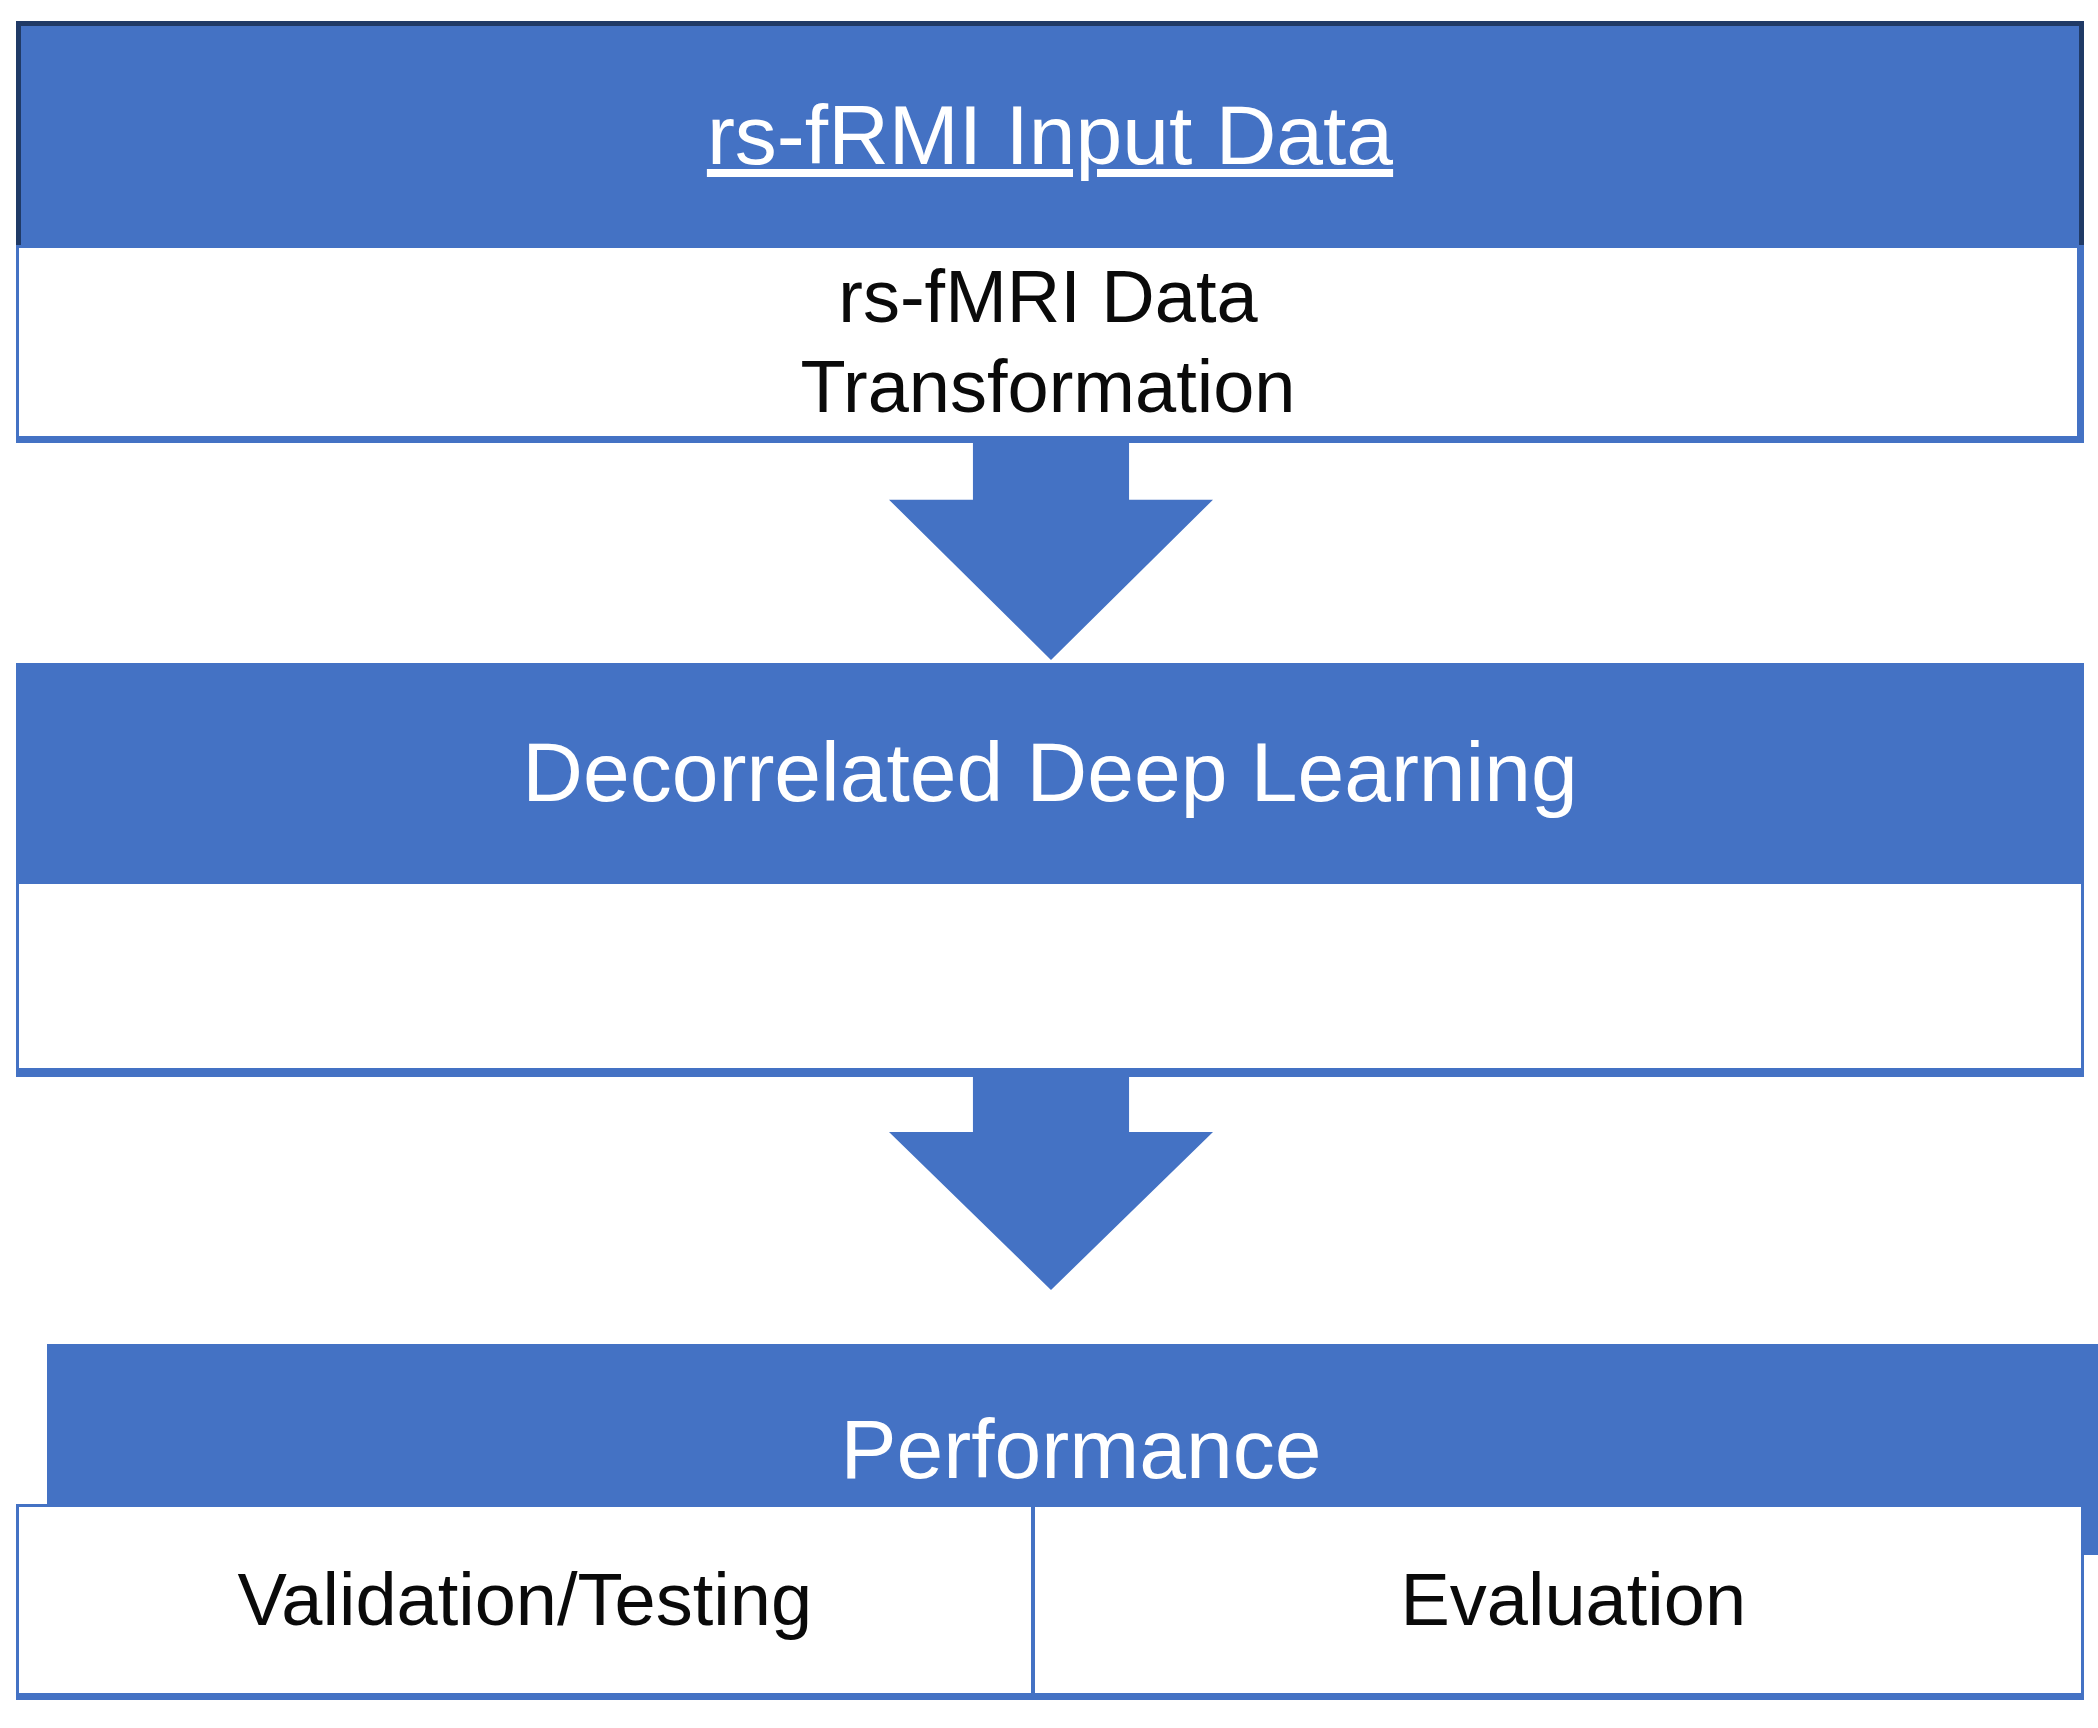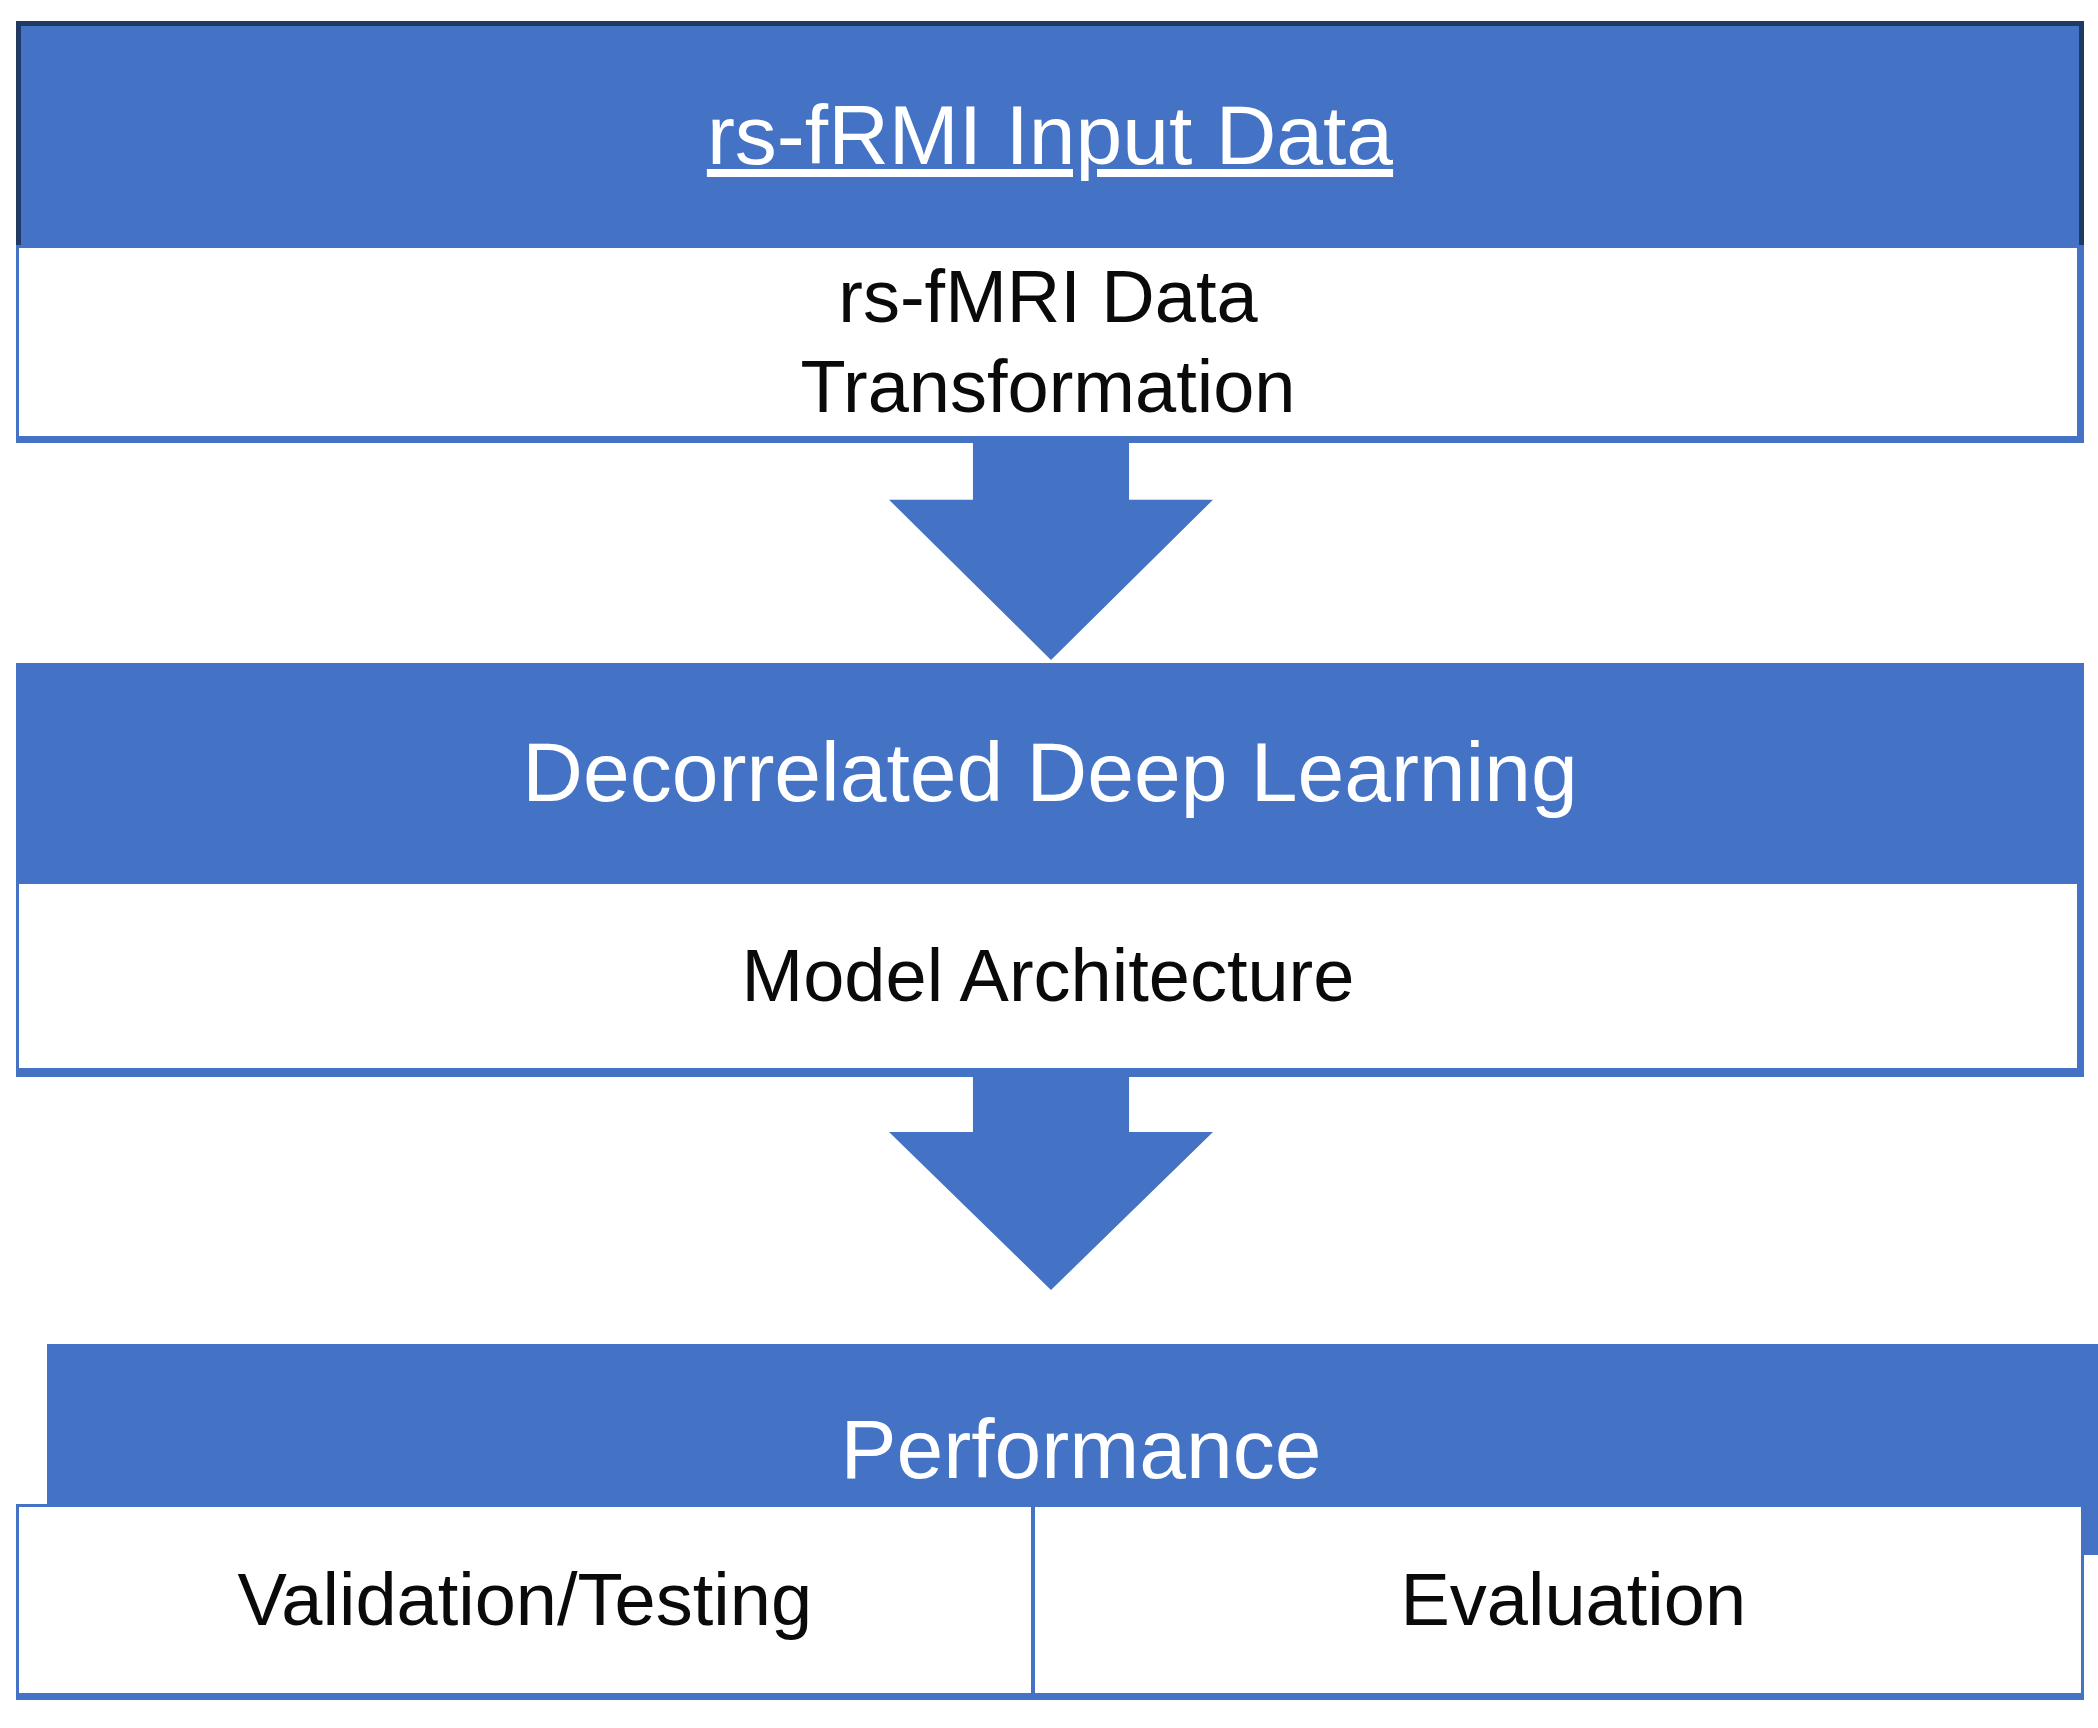--- a/index.html
+++ b/index.html
@@ -84,23 +84,20 @@
 
   <svg class="arrow arrow-1" viewBox="0 0 386 258" preserveAspectRatio="none" aria-hidden="true">
     <polygon points="100,0 286,0 286,70 386,70 193,258 0,70 100,70"></polygon>
   </svg>
 
   <div class="section">
     <div class="block-header hdr-2">
       <span>Decorrelated Deep Learning</span>
     </div>
     <div class="cells-row row-2">
-      <div class="cell cell-first">
-        <span class="cell-wrap">Model Architecture</span>
-      </div>
     </div>
   </div>
 
   <svg class="arrow arrow-2" viewBox="0 0 386 258" preserveAspectRatio="none" aria-hidden="true">
     <polygon points="100,0 286,0 286,70 386,70 193,258 0,70 100,70"></polygon>
   </svg>
 
   <div class="section">
     <div class="block-header hdr-3">
       <span>Performance</span>

